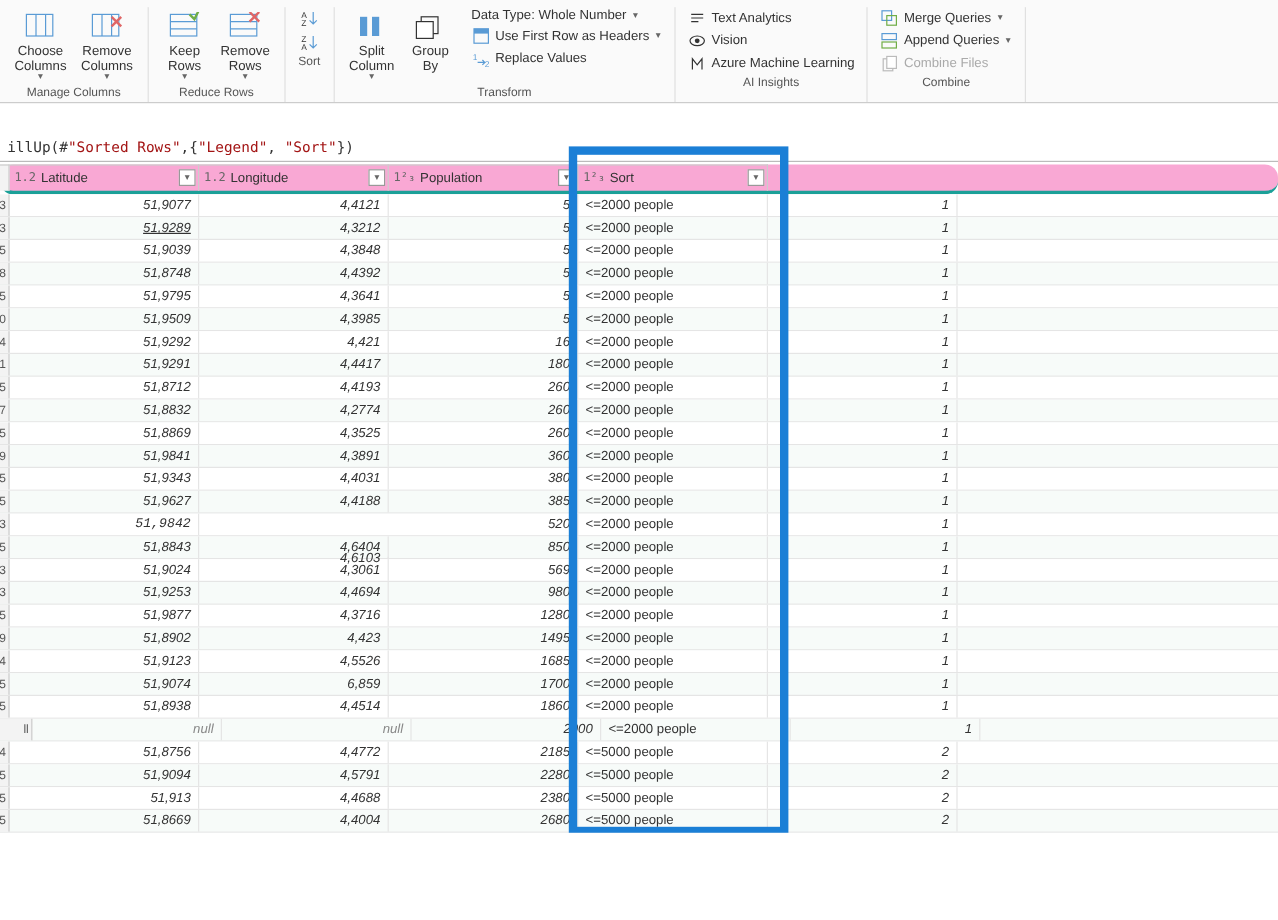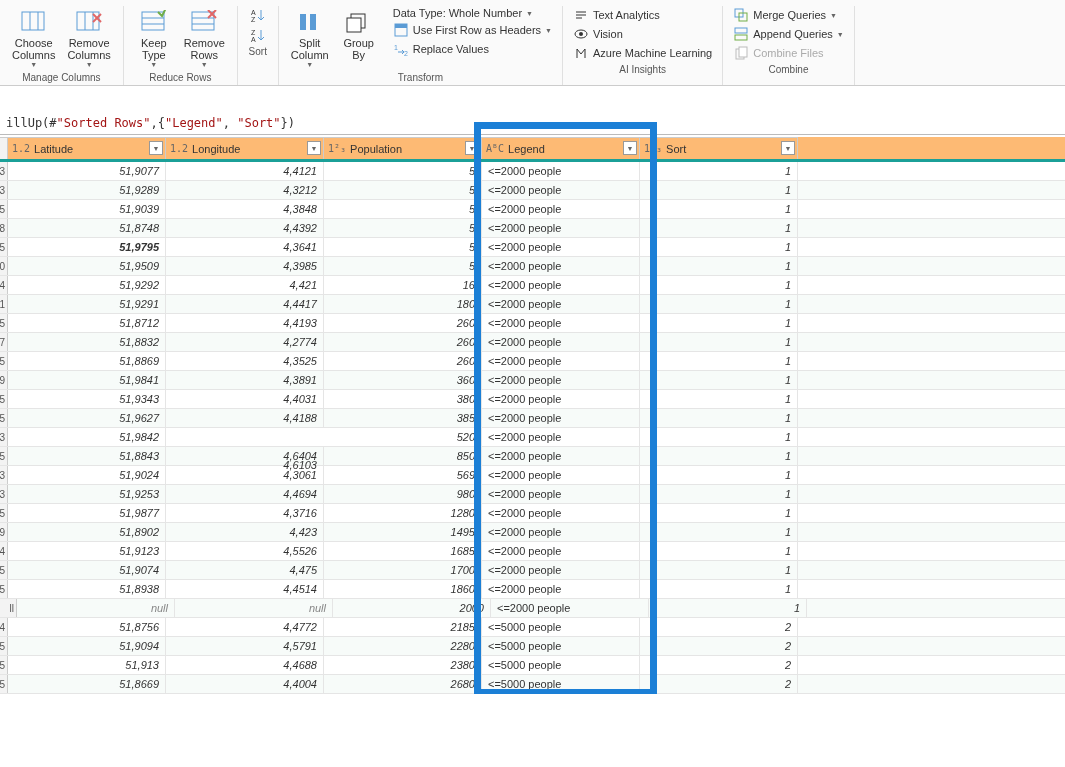--- a/index.html
+++ b/index.html
@@ -12,21 +12,21 @@
     .big-btn .ico{width:28px;height:28px;display:flex;align-items:center;justify-content:center;}
     .big-btn .lbl{font-size:11px;text-align:center;line-height:1.1;margin-top:1px;}
     .sm-list{display:flex;flex-direction:column;gap:1px;}
     .sm-btn{display:flex;align-items:center;gap:4px;padding:1px 4px;cursor:pointer;white-space:nowrap;}
     .sm-btn.disabled{color:#aaa;cursor:default;}
     .sm-ico{width:16px;height:16px;display:inline-flex;align-items:center;justify-content:center;flex-shrink:0;}
     .formula{background:#fff;border-bottom:1px solid #bbb;padding:4px 6px;font-family:Consolas,monospace;font-size:12px;margin-top:26px;}
     .fn{color:#333;}
     .str{color:#a31515;}
     .grid{position:relative;margin-top:2px;}
-    .ghead{display:flex;background:#fdba74;border-bottom:3px solid #1ba098;}
+    .ghead{display:flex;background:#f9a8d4;border-bottom:3px solid #1ba098;border-radius:11px;}
     .gh{border-right:1px solid #ccc;border-top:1px solid #ccc;padding:2px 4px;display:flex;align-items:center;position:relative;height:22px;}
     .gh .type{font-family:Consolas,monospace;font-size:10px;color:#666;margin-right:4px;}
     .gh .nm{font-size:11px;color:#333;}
     .gh .dd{position:absolute;right:2px;top:3px;width:14px;height:14px;border:1px solid #999;background:#fff;display:flex;align-items:center;justify-content:center;cursor:pointer;}
     .row{display:flex;border-bottom:1px solid #e5e5e5;height:19px;}
     .row:nth-child(odd){background:#fff;}
     .row:nth-child(even){background:#f7fbf9;}
     .cell{border-right:1px solid #e5e5e5;padding:1px 6px;font-size:11px;display:flex;align-items:center;}
     .num{justify-content:flex-end;font-style:italic;color:#333;}
     .txt{justify-content:flex-start;color:#333;}
@@ -78,21 +78,21 @@
       <div class="big-btn">
         <span class="ico">
             <svg width="28" height="24">
               <rect x="2" y="2" width="22" height="18" fill="none" stroke="#5a9bd5"></rect>
               <line x1="2" y1="8" x2="24" y2="8" stroke="#5a9bd5"></line>
               <line x1="2" y1="14" x2="24" y2="14" stroke="#5a9bd5"></line>
               <path d="M18 2 L22 6 L26 -2" fill="none" stroke="#70ad47" stroke-width="2"></path>
             </svg>
           </span>
         <span class="lbl" style="white-space:pre-line;">Keep
-Type</span>
+Rows</span>
         <span class="carat">▼</span>
       </div>
       <div class="big-btn">
         <span class="ico">
             <svg width="28" height="24">
               <rect x="2" y="2" width="22" height="18" fill="none" stroke="#5a9bd5"></rect>
               <line x1="2" y1="8" x2="24" y2="8" stroke="#5a9bd5"></line>
               <line x1="2" y1="14" x2="24" y2="14" stroke="#5a9bd5"></line>
               <line x1="18" y1="0" x2="26" y2="8" stroke="#e06666" stroke-width="2"></line>
               <line x1="26" y1="0" x2="18" y2="8" stroke="#e06666" stroke-width="2"></line>
@@ -279,46 +279,39 @@
         </span>
       </div>
       <div class="gh" style="width: 158px;">
         <span class="type">1²₃</span>
         <span class="nm">Population</span>
         <span class="dd">
           <span class="carat">▼</span>
         </span>
       </div>
       <div class="gh" style="width: 158px;">
-        <span class="type">AᴮC</span>
-        <span class="nm">Legend</span>
-        <span class="dd">
-          <span class="carat">▼</span>
-        </span>
-      </div>
-      <div class="gh" style="width: 158px;">
         <span class="type">1²₃</span>
         <span class="nm">Sort</span>
         <span class="dd">
           <span class="carat">▼</span>
         </span>
       </div>
     </div>
   <div id="rows">
       <div class="row">
         <div class="cell idx" style="width: 8px;">3</div>
         <div class="cell num" style="width: 158px;">51,9077</div>
         <div class="cell num" style="width: 158px;">4,4121</div>
         <div class="cell num" style="width: 158px;">5</div>
         <div class="cell txt" style="width: 158px;">&lt;=2000 people</div>
         <div class="cell num" style="width: 158px;">1</div>
       </div>
       <div class="row">
         <div class="cell idx" style="width: 8px;">3</div>
-        <div class="cell num" style="width: 158px;">51,9289</div>
+        <div class="cell num" style="width: 158px; text-decoration: underline;">51,9289</div>
         <div class="cell num" style="width: 158px;">4,3212</div>
         <div class="cell num" style="width: 158px;">5</div>
         <div class="cell txt" style="width: 158px;">&lt;=2000 people</div>
         <div class="cell num" style="width: 158px;">1</div>
       </div>
       <div class="row">
         <div class="cell idx" style="width: 8px;">5</div>
         <div class="cell num" style="width: 158px; text-align: right;">51,9039</div>
         <div class="cell num" style="width: 158px;">4,3848</div>
         <div class="cell num" style="width: 158px;">5</div>
@@ -328,21 +321,21 @@
       <div class="row">
         <div class="cell idx" style="width: 8px;">8</div>
         <div class="cell num" style="width: 158px;">51,8748</div>
         <div class="cell num" style="width: 158px;">4,4392</div>
         <div class="cell num" style="width: 158px;">5</div>
         <div class="cell txt" style="width: 158px;">&lt;=2000 people</div>
         <div class="cell num" style="width: 158px;">1</div>
       </div>
       <div class="row">
         <div class="cell idx" style="width: 8px;">5</div>
-        <div class="cell num" style="width: 158px; font-weight: bold;">51,9795</div>
+        <div class="cell num" style="width: 158px;">51,9795</div>
         <div class="cell num" style="width: 158px;">4,3641</div>
         <div class="cell num" style="width: 158px;">5</div>
         <div class="cell txt" style="width: 158px;">&lt;=2000 people</div>
         <div class="cell num" style="width: 158px;">1</div>
       </div>
       <div class="row">
         <div class="cell idx" style="width: 8px;">0</div>
         <div class="cell num" style="width: 158px;">51,9509</div>
         <div class="cell num" style="width: 158px;">4,3985</div>
         <div class="cell num" style="width: 158px;">5</div>
@@ -408,21 +401,21 @@
       <div class="row">
         <div class="cell idx" style="width: 8px;">5</div>
         <div class="cell num" style="width: 158px;">51,9627</div>
         <div class="cell num" style="width: 158px;">4,4188</div>
         <div class="cell num" style="width: 158px;">385</div>
         <div class="cell txt" style="width: 158px;">&lt;=2000 people</div>
         <div class="cell num" style="width: 158px;">1</div>
       </div>
       <div class="row">
         <div class="cell idx" style="width: 8px;">3</div>
-        <div class="cell num" style="width: 158px;">51,9842</div>
+        <div class="cell num" style="width: 158px; font-family: Liberation Mono, monospace;">51,9842</div>
         <div class="cell num" style="width: 158px; margin-top: 36px;">4,6103</div>
         <div class="cell num" style="width: 158px;">520</div>
         <div class="cell txt" style="width: 158px;">&lt;=2000 people</div>
         <div class="cell num" style="width: 158px;">1</div>
       </div>
       <div class="row">
         <div class="cell idx" style="width: 8px;">5</div>
         <div class="cell num" style="width: 158px;">51,8843</div>
         <div class="cell num" style="width: 158px;">4,6404</div>
         <div class="cell num" style="width: 158px;">850</div>
@@ -465,35 +458,35 @@
         <div class="cell idx" style="width: 8px;">4</div>
         <div class="cell num" style="width: 158px;">51,9123</div>
         <div class="cell num" style="width: 158px;">4,5526</div>
         <div class="cell num" style="width: 158px;">1685</div>
         <div class="cell txt" style="width: 158px;">&lt;=2000 people</div>
         <div class="cell num" style="width: 158px;">1</div>
       </div>
       <div class="row">
         <div class="cell idx" style="width: 8px;">5</div>
         <div class="cell num" style="width: 158px;">51,9074</div>
-        <div class="cell num" style="width: 158px;">4,475</div>
+        <div class="cell num" style="width: 158px;">6,859</div>
         <div class="cell num" style="width: 158px;">1700</div>
         <div class="cell txt" style="width: 158px;">&lt;=2000 people</div>
         <div class="cell num" style="width: 158px;">1</div>
       </div>
       <div class="row">
         <div class="cell idx" style="width: 8px;">5</div>
         <div class="cell num" style="width: 158px;">51,8938</div>
         <div class="cell num" style="width: 158px;">4,4514</div>
         <div class="cell num" style="width: 158px;">1860</div>
         <div class="cell txt" style="width: 158px;">&lt;=2000 people</div>
         <div class="cell num" style="width: 158px;">1</div>
       </div>
       <div class="row">
-        <div class="cell idx" style="width: 17px;">ll</div>
+        <div class="cell idx" style="width: 27px;">ll</div>
         <div class="cell num nullc" style="width: 158px;">null</div>
         <div class="cell num nullc" style="width: 158px;">null</div>
         <div class="cell num" style="width: 158px;">2000</div>
         <div class="cell txt" style="width: 158px;">&lt;=2000 people</div>
         <div class="cell num" style="width: 158px;">1</div>
       </div>
       <div class="row">
         <div class="cell idx" style="width: 8px;">4</div>
         <div class="cell num" style="width: 158px;">51,8756</div>
         <div class="cell num" style="width: 158px;">4,4772</div>

